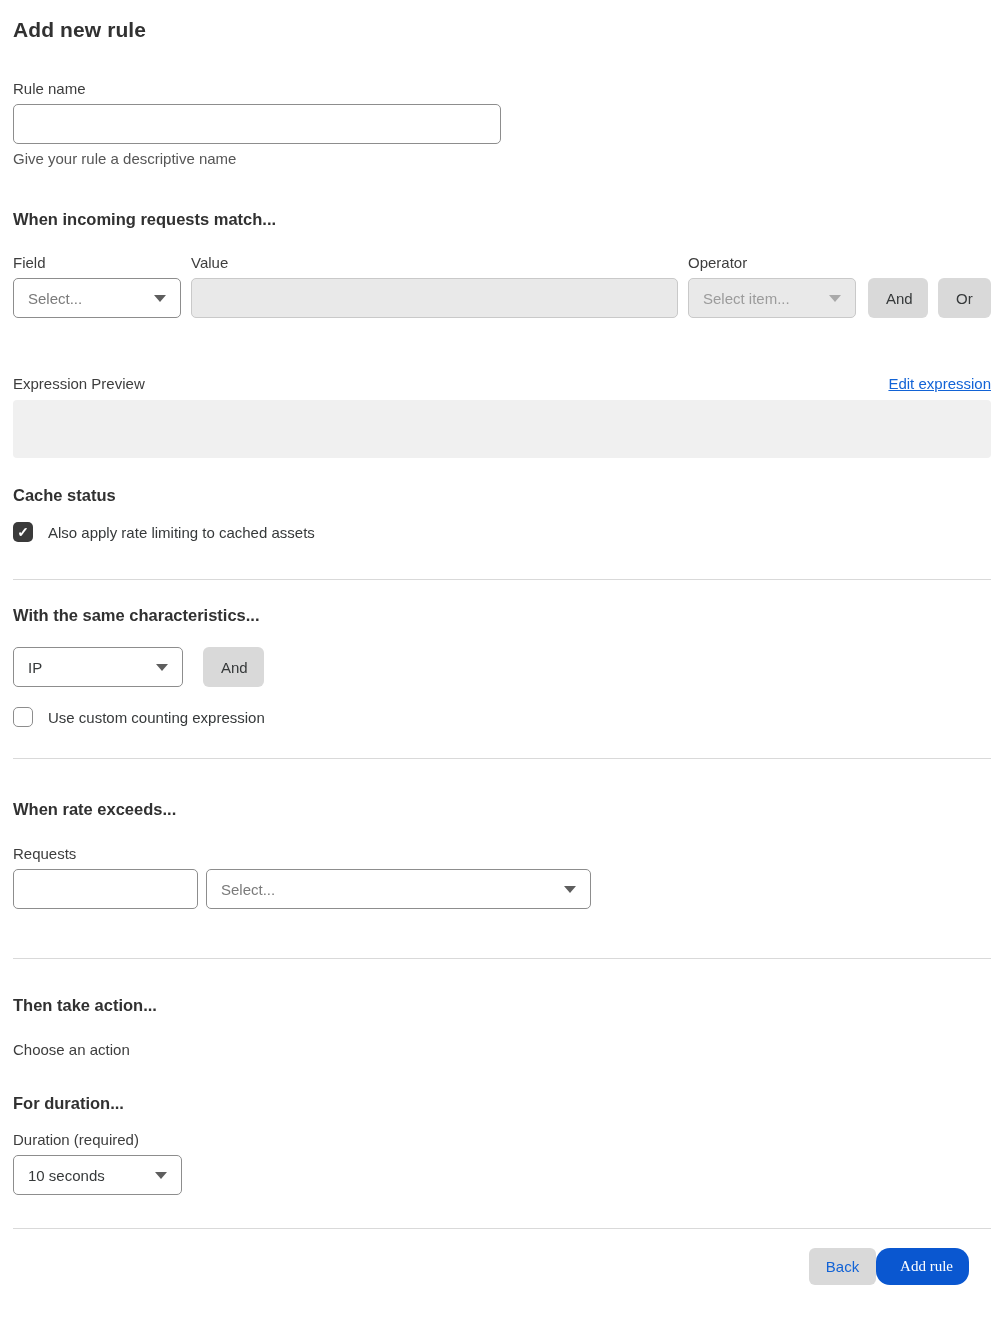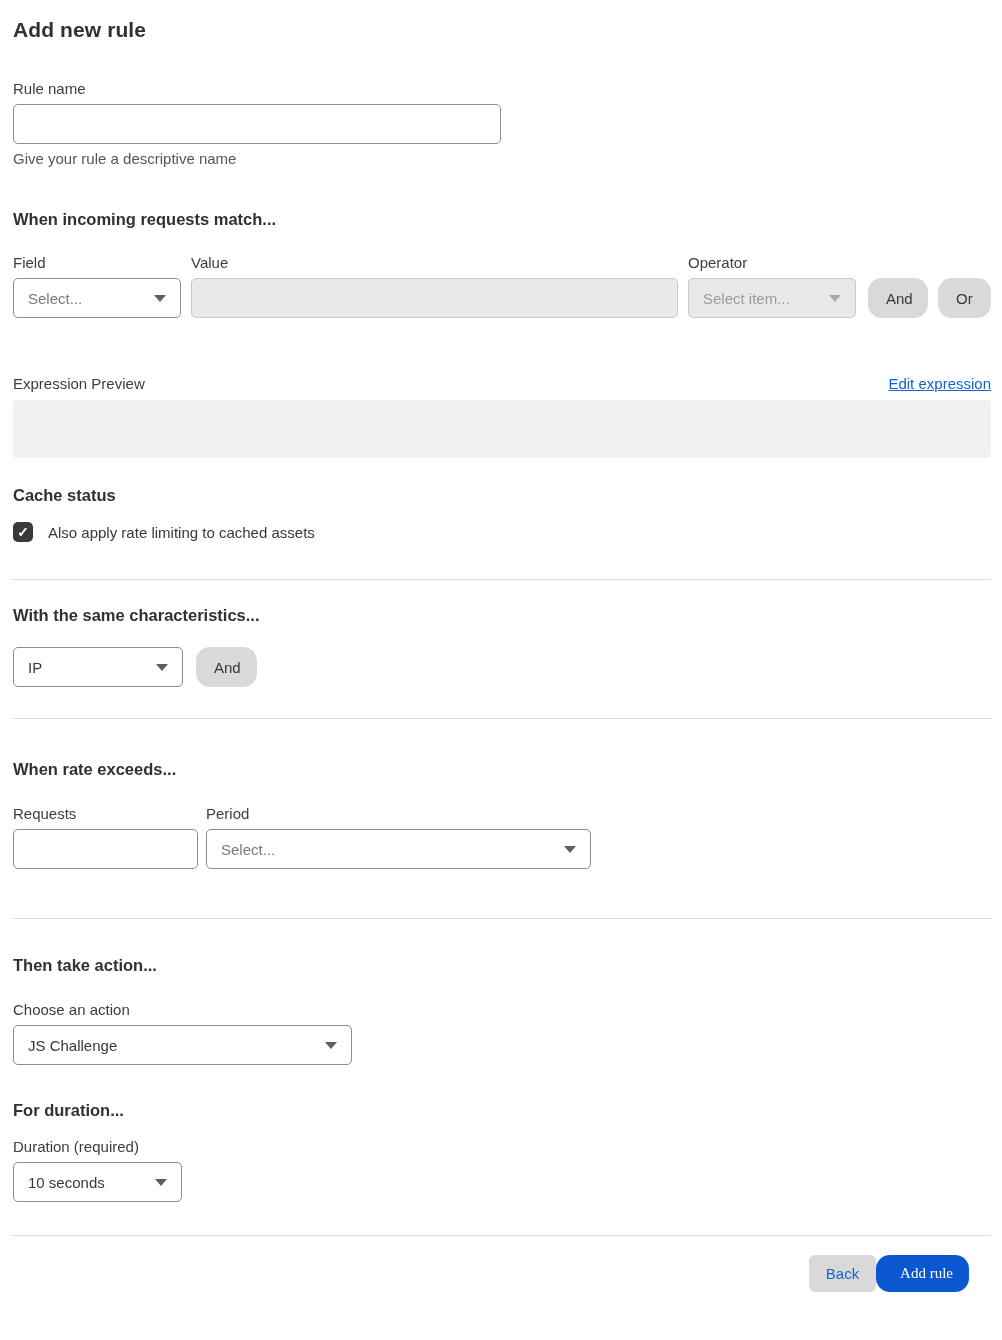--- a/index.html
+++ b/index.html
@@ -79,21 +79,21 @@
     border-color: #c9c9c9;
     cursor: default;
   }
   .select.disabled .select-value { color: #9b9b9b; }
   .select.disabled .caret { border-top-color: #a9a9a9; }
 
   .gray-btn {
     height: 40px;
     background: #d9d9d9;
     border: none;
-    border-radius: 14px;
+    border-radius: 6px;
     font-family: "Liberation Sans", sans-serif;
     font-size: 15px;
     color: #36393a;
     cursor: pointer;
     padding: 0 18px;
   }
 
   .row { display: flex; align-items: flex-end; }
 
   .link {
@@ -222,54 +222,53 @@
   <div class="checkbox-row" style="margin-top:17px;">
     <div class="checkbox checked" role="checkbox" aria-checked="true">
       <span class="check-glyph">✓</span>
     </div>
     <span class="checkbox-label">Also apply rate limiting to cached assets</span>
   </div>
 
   <hr class="divider" style="margin-top:37px;">
 
   <h2 class="section-heading" style="margin-top:26px;">With the same characteristics...</h2>
-  <div class="row" style="margin-top:22px; gap:13px;">
+  <div class="row" style="margin-top:22px; gap:20px;">
     <div class="select" style="width:170px;" role="button">
       <span class="select-value">IP</span>
       <span class="caret"></span>
     </div>
     <button class="gray-btn" style="width:61px;">And</button>
   </div>
+  <div class="checkbox-row" style="margin-top:20px;">
+    <div class="checkbox unchecked" role="checkbox" aria-checked="false"></div>
+    <span class="checkbox-label">Use custom counting expression</span>
+  </div>
 
   <hr class="divider" style="margin-top:31px;">
 
   <h2 class="section-heading" style="margin-top:41px;">When rate exceeds...</h2>
   <div class="row" style="margin-top:26px; gap:8px;">
     <div>
       <div class="field-label">Requests</div>
       <input class="text-input" style="width: 185px;" type="text" value="">
     </div>
     <div>
-      <div class="field-label">Period</div>
       <div class="select" style="width:385px;" role="button">
         <span class="select-value placeholder">Select...</span>
         <span class="caret"></span>
       </div>
     </div>
   </div>
 
   <hr class="divider" style="margin-top:49px;">
 
   <h2 class="section-heading" style="margin-top:37px;">Then take action...</h2>
   <div style="margin-top:26px;">
     <div class="field-label">Choose an action</div>
-    <div class="select" style="width:339px;" role="button">
-      <span class="select-value">JS Challenge</span>
-      <span class="caret"></span>
-    </div>
   </div>
 
   <h2 class="section-heading" style="margin-top:36px;">For duration...</h2>
   <div style="margin-top:18px;">
     <div class="field-label">Duration (required)</div>
     <div class="select" style="width:169px;" role="button">
       <span class="select-value">10 seconds</span>
       <span class="caret"></span>
     </div>
   </div>

